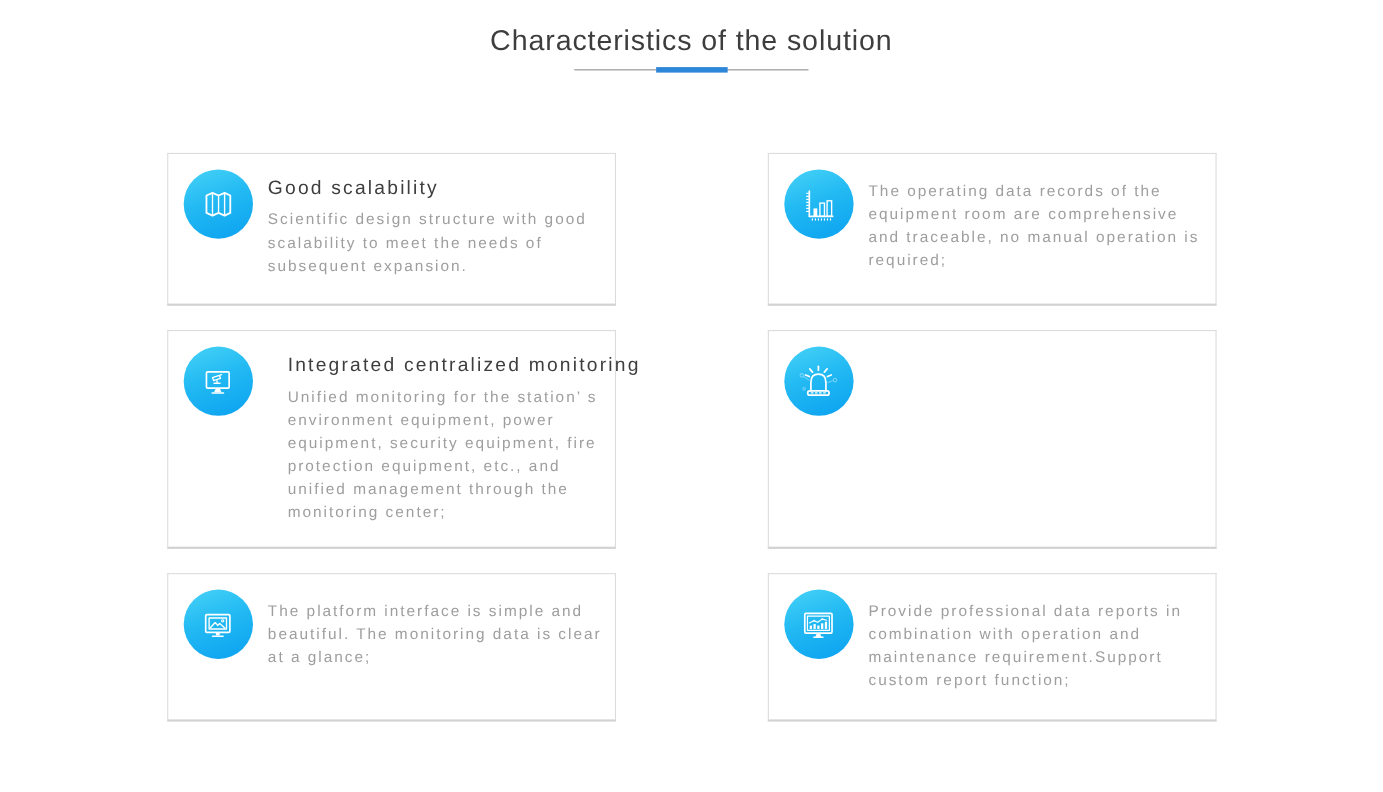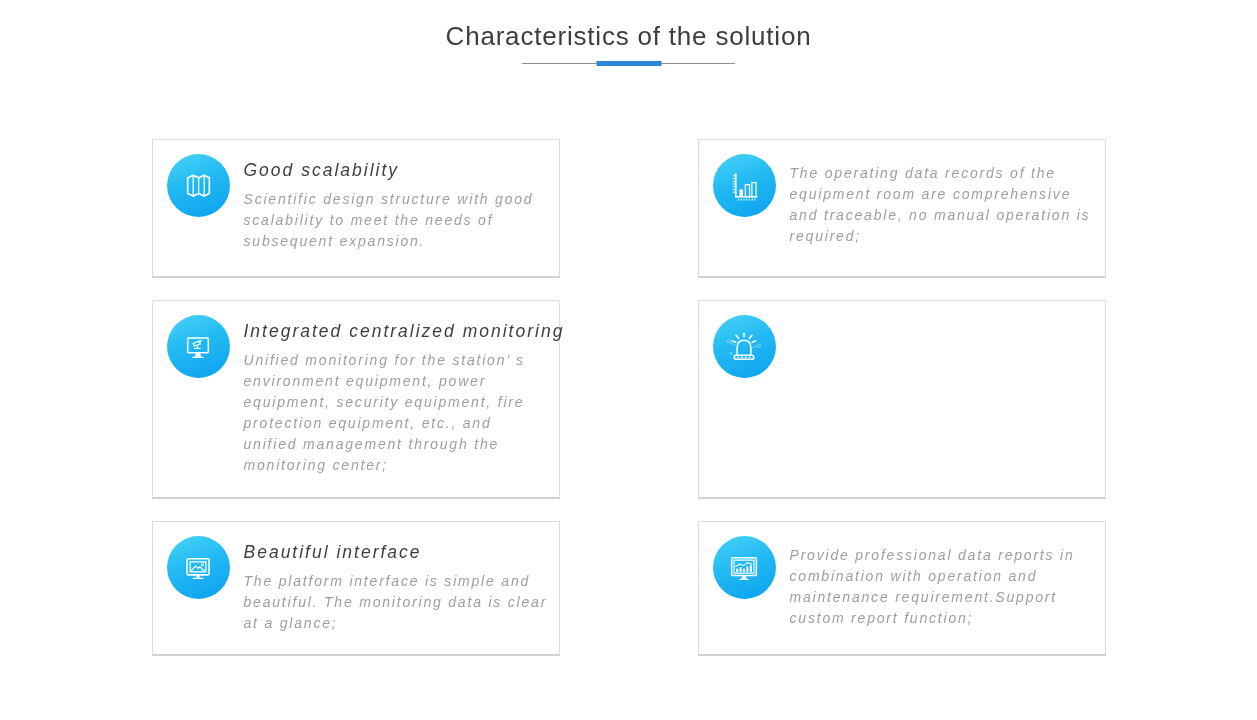--- a/index.html
+++ b/index.html
@@ -12,29 +12,29 @@
   .title-underline { position:relative; width:213px; height:5px; margin:9px auto 0; }
   .title-underline .thin-line { position:absolute; left:0; right:0; top:2px; height:1px; background:#8f8f8f; }
   .title-underline .accent-seg { position:absolute; left:50%; transform:translateX(-50%); top:0; width:65px; height:5px; background:#2e86d8; }
 
   
   .cards { width:954px; margin:73px auto 0; display:grid;
            grid-template-columns:408px 408px; justify-content:space-between; row-gap:22px; }
   .card { background:#ffffff; border:1px solid #dcdcdc; border-bottom:2px solid #d2d2d2;
           padding:14px 8px 14px 14px; display:flex; align-items:flex-start; }
   .row1 { min-height:139px; }
-  .row2 { min-height:199px; }
+  .row2 { min-height:199px;gap:18px; }
   .row3 { min-height:135px; }
 
   .icon-circle { flex:0 0 63px; width:63px; height:63px; border-radius:50%;
                  background:linear-gradient(160deg,#47d3f6 0%,#22b9f3 45%,#0ba1f0 100%);
                  display:flex; align-items:center; justify-content:center; margin-right:14px; }
   .icon-circle svg { display:block; }
 
-  .card-text { flex:1 1 auto; min-width:0; padding-top:1px;font-style:italic; }
+  .card-text { flex:1 1 auto; min-width:0; padding-top:1px; }
   .card-title { font-size:17.5px; color:#3e3e3e; letter-spacing:2px; font-weight:normal;
                 white-space:nowrap; line-height:1.2; margin-top:5px; }
   .card-body { margin-top:8px; font-size:14px; color:#9e9e9e; letter-spacing:1.8px;
                line-height:21px; max-width:310px; }
 </style>
 </head>
 <body>
 
 <div class="heading-wrap">
   <h1 class="page-title">Characteristics of the solution</h1>
@@ -119,21 +119,20 @@
       <svg width="44" height="44" viewBox="0 0 64 64" fill="none" stroke="#ffffff" stroke-width="2.2" stroke-linejoin="round" stroke-linecap="round">
         <rect x="16" y="18.5" width="32" height="23.5" rx="1.5"></rect>
         <rect x="20.5" y="23" width="23" height="14.5" stroke-width="1.8"></rect>
         <path d="M22.5 35.5 L28.5 29 L32 32.8 L34.5 30.3 L41 36" stroke-width="1.8"></path>
         <circle cx="38.5" cy="26.8" r="1.5" stroke-width="1.5"></circle>
         <rect x="29.5" y="42" width="5" height="4" fill="#ffffff" stroke="none"></rect>
         <path d="M25 47 H39" stroke-width="2"></path>
       </svg>
     </div>
     <div class="card-text">
-      <div class="card-title">Beautiful interface</div>
       <div class="card-body">The platform interface is simple and beautiful. The monitoring data is clear at a glance;</div>
     </div>
   </div>
 
   <div class="card row3">
     <div class="icon-circle">
       <svg width="44" height="44" viewBox="0 0 64 64" fill="none" stroke="#ffffff" stroke-width="2.2" stroke-linejoin="round" stroke-linecap="round">
         <rect x="14" y="17" width="36" height="26" rx="1.5"></rect>
         <rect x="17.5" y="20.5" width="29" height="19" stroke-width="1.6"></rect>
         <rect x="20.5" y="33" width="3" height="4.5" fill="#ffffff" stroke="none"></rect>

